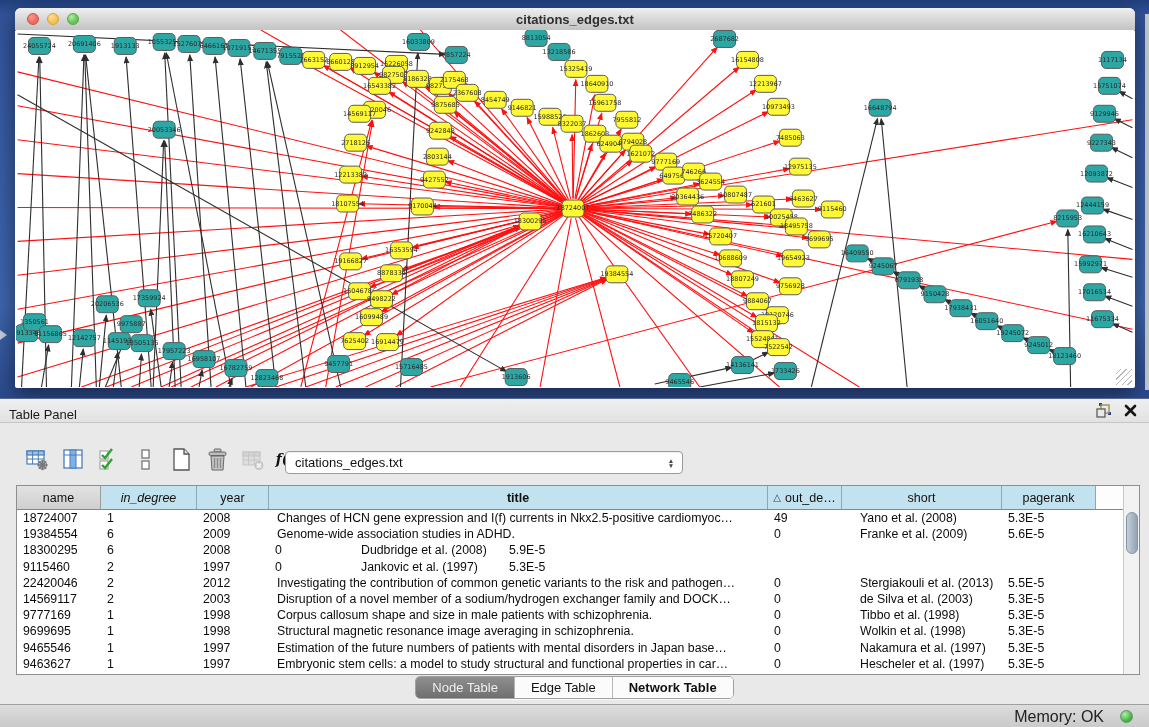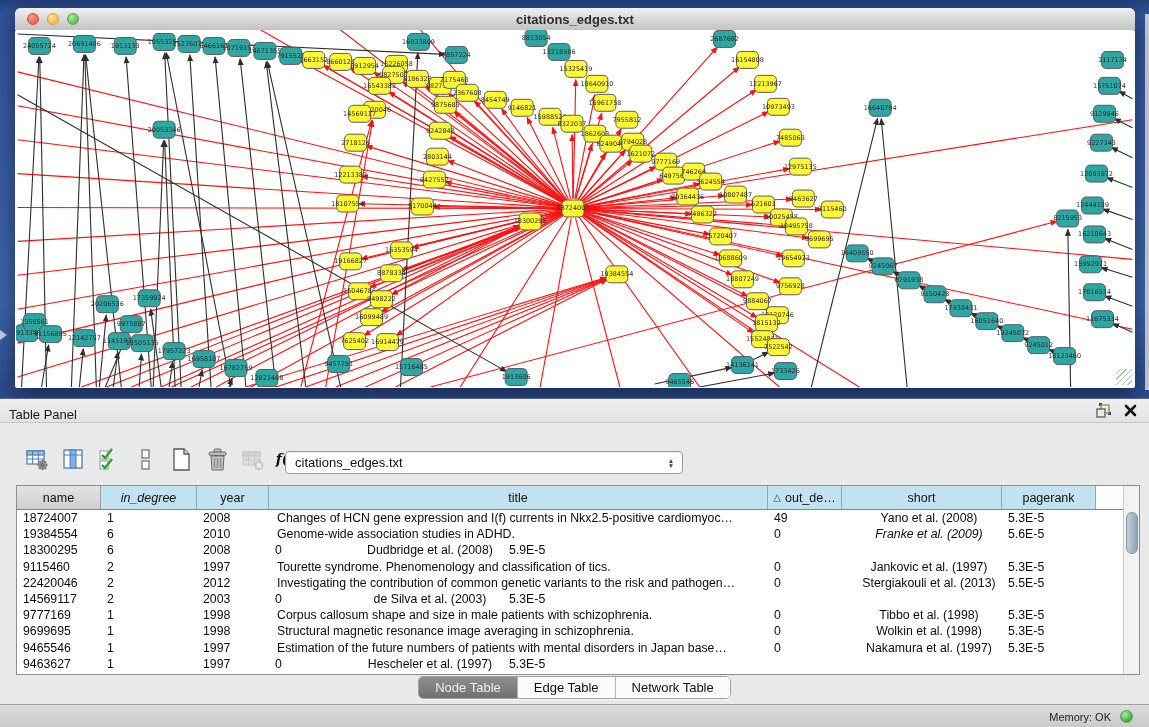--- a/index.html
+++ b/index.html
@@ -44,37 +44,37 @@
   .grid{flex:1;overflow:hidden;}
   .hdr-row{display:flex;height:23px;border-bottom:1px solid #6E8FA0;}
   .hdr-cell{box-sizing:border-box;height:23px;background:#C3E2F0;border-right:1px solid #89A8B8;
     font-size:12.5px;color:#111;display:flex;align-items:center;justify-content:center;overflow:hidden;white-space:nowrap;}
   .hdr-cell.gray{background:linear-gradient(#E2E2E2,#CFCFCF);border-right:1px solid #9B9B9B;}
   .hdr-cell .sort{font-size:10px;color:#20506E;margin-right:4px;}
   .hdr-fill{flex:1;background:#FDFDFD;}
   .trow{display:flex;height:16.2px;}
   .tcell{box-sizing:border-box;padding:1px 4px 0 6px;font-size:12.3px;color:#0C0C0C;
     white-space:nowrap;overflow:hidden;}
-  .tcell.c5{padding-left:18px;text-align:center;}
+  .tcell.c5{padding-left:18px;}
   .tcell.c3{padding-left:8px;}
   .vscroll{width:15px;background:#F2F2F2;border-left:1px solid #C9C9C9;position:relative;}
   .vthumb{position:absolute;left:2px;top:26px;width:10px;height:40px;border-radius:6px;
     background:linear-gradient(90deg,#C3CEDA,#93A3B3);border:1px solid #8495A5;}
   
   .tabs{position:absolute;left:0;right:0;top:277px;display:flex;justify-content:center;}
   .seg{display:inline-flex;border:1px solid #A0A0A0;border-radius:5px;overflow:hidden;
     background:#FBFBFB;box-shadow:0 1px 0 rgba(255,255,255,.7);}
   .seg-btn{padding:3px 16px;font-size:13px;color:#111;border-right:1px solid #B5B5B5;background:#FBFBFB;}
-  .seg-btn:last-child{border-right:none;}
+  .seg-btn:last-child{border-right:none;font-weight:bold;}
   .seg-btn.sel{background:linear-gradient(#8F8F8F,#6F6F6F);color:#EFEFEF;}
   
   .status-bar{position:absolute;left:0;bottom:0;width:100%;height:23px;
     background:linear-gradient(#DCDCDC,#C9C9C9);border-top:1px solid #9F9F9F;
     display:flex;align-items:center;justify-content:flex-end;}
-  .mem-label{font-size:11px;color:#222;margin-right:9px;}
+  .mem-label{font-size:16px;color:#222;margin-right:16px;}
   .mem-dot{width:13px;height:13px;border-radius:50%;margin-right:16px;box-sizing:border-box;
     background:radial-gradient(circle at 35% 30%,#B2ECA8,#3BB83B 65%,#2E9E2E);border:1px solid #6E8E6E;}
 </style>
 </head>
 <body>
 
 <div class="desktop">
   <div class="edge-sliver"></div>
   <div class="left-arrow"></div>
 
@@ -858,75 +858,75 @@
       <span class="val">citations_edges.txt</span>
       <span class="combo-arrows">▲<br>▼</span>
     </div>
 
     <div class="table-wrap">
       <div class="grid">
         <div class="hdr-row" id="hdr-row">
             <div class="hdr-cell gray" style="width: 84px;">name</div>
             <div class="hdr-cell" style="width: 96px; font-style: italic;">in_degree</div>
             <div class="hdr-cell" style="width: 72px;">year</div>
-            <div class="hdr-cell" style="width: 499px;">title</div>
+            <div class="hdr-cell" style="width: 499px; font-weight: bold;">title</div>
             <div class="hdr-cell" style="width: 74px;"><span class="sort">△</span>out_de…</div>
             <div class="hdr-cell" style="width: 160px;">short</div>
             <div class="hdr-cell" style="width: 94px;">pagerank</div>
             <div class="hdr-fill"></div>
           </div>
         <div id="rows">
             <div class="trow">
               <div class="tcell c0" style="width: 84px;">18724007</div>
               <div class="tcell c1" style="width: 96px;">1</div>
               <div class="tcell c2" style="width: 72px;">2008</div>
               <div class="tcell c3" style="width: 499px;">Changes of HCN gene expression and I(f) currents in Nkx2.5-positive cardiomyoc…</div>
               <div class="tcell c4" style="width: 74px;">49</div>
               <div class="tcell c5" style="width: 160px;">Yano et al. (2008)</div>
               <div class="tcell c6" style="width: 94px;">5.3E-5</div>
             </div>
             <div class="trow">
               <div class="tcell c0" style="width: 84px;">19384554</div>
               <div class="tcell c1" style="width: 96px;">6</div>
-              <div class="tcell c2" style="width: 72px;">2010</div>
+              <div class="tcell c2" style="width: 72px;">2009</div>
               <div class="tcell c3" style="width: 499px;">Genome-wide association studies in ADHD.</div>
               <div class="tcell c4" style="width: 74px;">0</div>
-              <div class="tcell c5" style="width: 160px; font-style: italic;">Franke et al. (2009)</div>
+              <div class="tcell c5" style="width: 160px;">Franke et al. (2009)</div>
               <div class="tcell c6" style="width: 94px;">5.6E-5</div>
             </div>
             <div class="trow">
               <div class="tcell c0" style="width: 84px;">18300295</div>
               <div class="tcell c1" style="width: 96px;">6</div>
               <div class="tcell c2" style="width: 72px;">2008</div>
               <div class="tcell c4" style="width: 74px;">0</div>
               <div class="tcell c5" style="width: 160px;">Dudbridge et al. (2008)</div>
               <div class="tcell c6" style="width: 94px;">5.9E-5</div>
             </div>
             <div class="trow">
               <div class="tcell c0" style="width: 84px;">9115460</div>
               <div class="tcell c1" style="width: 96px;">2</div>
               <div class="tcell c2" style="width: 72px;">1997</div>
-              <div class="tcell c3" style="width: 499px;">Tourette syndrome. Phenomenology and classification of tics.</div>
               <div class="tcell c4" style="width: 74px;">0</div>
               <div class="tcell c5" style="width: 160px;">Jankovic et al. (1997)</div>
               <div class="tcell c6" style="width: 94px;">5.3E-5</div>
             </div>
             <div class="trow">
               <div class="tcell c0" style="width: 84px;">22420046</div>
               <div class="tcell c1" style="width: 96px;">2</div>
               <div class="tcell c2" style="width: 72px;">2012</div>
               <div class="tcell c3" style="width: 499px;">Investigating the contribution of common genetic variants to the risk and pathogen…</div>
               <div class="tcell c4" style="width: 74px;">0</div>
               <div class="tcell c5" style="width: 160px;">Stergiakouli et al. (2013)</div>
               <div class="tcell c6" style="width: 94px;">5.5E-5</div>
             </div>
             <div class="trow">
               <div class="tcell c0" style="width: 84px;">14569117</div>
               <div class="tcell c1" style="width: 96px;">2</div>
               <div class="tcell c2" style="width: 72px;">2003</div>
+              <div class="tcell c3" style="width: 499px;">Disruption of a novel member of a sodium/hydrogen exchanger family and DOCK…</div>
               <div class="tcell c4" style="width: 74px;">0</div>
               <div class="tcell c5" style="width: 160px;">de Silva et al. (2003)</div>
               <div class="tcell c6" style="width: 94px;">5.3E-5</div>
             </div>
             <div class="trow">
               <div class="tcell c0" style="width: 84px;">9777169</div>
               <div class="tcell c1" style="width: 96px;">1</div>
               <div class="tcell c2" style="width: 72px;">1998</div>
               <div class="tcell c3" style="width: 499px;">Corpus callosum shape and size in male patients with schizophrenia.</div>
               <div class="tcell c4" style="width: 74px;">0</div>
@@ -948,20 +948,21 @@
               <div class="tcell c2" style="width: 72px;">1997</div>
               <div class="tcell c3" style="width: 499px;">Estimation of the future numbers of patients with mental disorders in Japan base…</div>
               <div class="tcell c4" style="width: 74px;">0</div>
               <div class="tcell c5" style="width: 160px;">Nakamura et al. (1997)</div>
               <div class="tcell c6" style="width: 94px;">5.3E-5</div>
             </div>
             <div class="trow">
               <div class="tcell c0" style="width: 84px;">9463627</div>
               <div class="tcell c1" style="width: 96px;">1</div>
               <div class="tcell c2" style="width: 72px;">1997</div>
+              <div class="tcell c3" style="width: 499px;">Embryonic stem cells: a model to study structural and functional properties in car…</div>
               <div class="tcell c4" style="width: 74px;">0</div>
               <div class="tcell c5" style="width: 160px;">Hescheler et al. (1997)</div>
               <div class="tcell c6" style="width: 94px;">5.3E-5</div>
             </div>
           </div>
       </div>
       <div class="vscroll">
         <div class="vthumb"></div>
       </div>
     </div>

